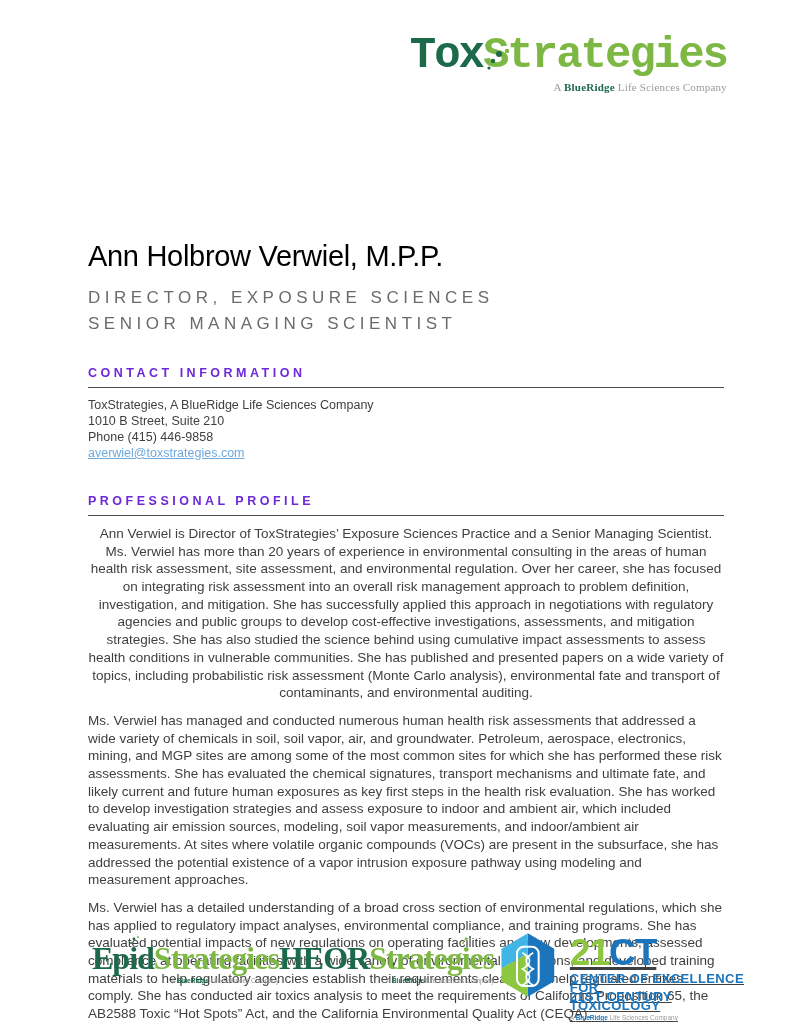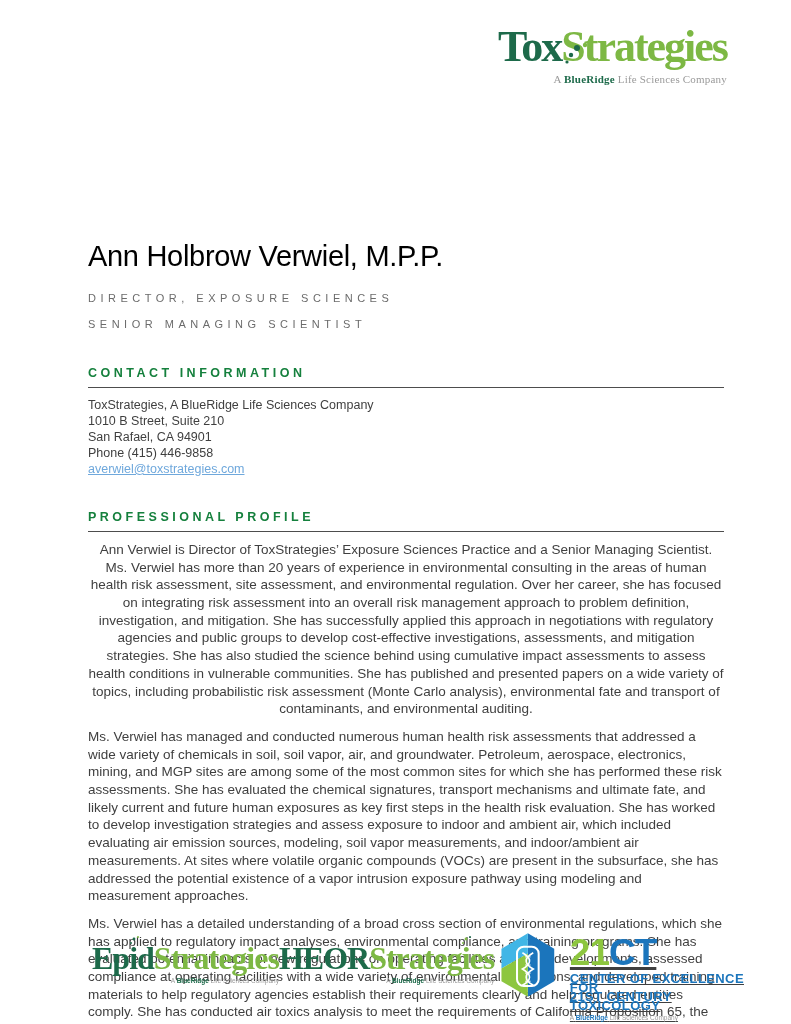--- a/index.html
+++ b/index.html
@@ -5,43 +5,43 @@
   html,body{margin:0;padding:0;background:#e8e8e8;}
   .page{
     position:relative;width:791px;height:1024px;margin:0 auto;background:#ffffff;
     font-family:"Liberation Sans", sans-serif;color:#3f3f3f;overflow:hidden;
   }
 
   
   .brand-logo{position:absolute;top:24px;right:64px;text-align:right;}
   .wordmark{
     position:relative;display:inline-block;
-    font-family:Liberation Serif, serif;font-weight:700;
-    font-size:44px;letter-spacing:-2px;line-height:1.05;white-space:nowrap;
+    font-family:Liberation Mono, monospace;font-weight:700;
+    font-size:44px;letter-spacing:-2px;line-height:1.05;white-space:nowrap;margin-top:8px;
   }
   .wordmark .wm-primary{color:#1d6a4a;}
   .wordmark .wm-secondary{color:#7db844;}
   .x-wrap{position:relative;display:inline-block;}
   .x-wrap .bubbles{position:absolute;top:-20px;left:2px;}
   .brand-tagline{font-size:11px;color:#9a9a9a;margin-top:3px;letter-spacing:.2px;font-family:Liberation Serif, serif;}
   .brand-tagline .tg-brand{color:#1d6a4a;font-weight:700;}
 
   
   .content{position:absolute;left:88px;top:0;width:636px;}
   .person-name{
     margin-top:241px;font-size:29px;font-weight:400;color:#000000;
     letter-spacing:-.3px;line-height:1.1;
   }
   .person-title{
-    font-size:11px;color:#6b6b6b;letter-spacing:4.5px;line-height:26px;font-weight:400;
+    font-size:17px;color:#6b6b6b;letter-spacing:4.5px;line-height:26px;font-weight:400;
   }
   .person-titles{margin-top:12px;}
 
   .section-heading{
-    font-size:12.5px;font-weight:700;color:#15803d;letter-spacing:3.5px;
+    font-size:12.5px;font-weight:700;color:#6d28d9;letter-spacing:3.5px;
     padding-bottom:7px;border-bottom:1.7px solid #4d4d4d;
   }
   .contact-section{margin-top:29px;}
   .contact-lines{margin-top:9px;font-size:12.5px;line-height:16px;color:#3f3f3f;}
   .email-link{color:#6fa8dc;text-decoration:underline;}
 
   .profile-section{margin-top:33px;}
   .profile-section p{
     margin:10px 0 0 0;font-size:13.5px;line-height:17.7px;color:#3f3f3f;
   }
@@ -102,21 +102,20 @@
     <div class="person-titles">
       <div class="person-title">DIRECTOR, EXPOSURE SCIENCES</div>
       <div class="person-title">SENIOR MANAGING SCIENTIST</div>
     </div>
 
     <div class="contact-section">
       <div class="section-heading">CONTACT INFORMATION</div>
       <div class="contact-lines">
         <div>ToxStrategies, A BlueRidge Life Sciences Company</div>
         <div>1010 B Street, Suite 210</div>
-        <div>San Rafael, CA 94901</div>
         <div>Phone (415) 446-9858</div>
         <div><a href="#" class="email-link">averwiel@toxstrategies.com</a></div>
       </div>
     </div>
 
     <div class="profile-section">
       <div class="section-heading">PROFESSIONAL PROFILE</div>
       <p>Ann Verwiel is Director of ToxStrategies’ Exposure Sciences Practice and a Senior Managing Scientist. Ms. Verwiel has more than 20 years of experience in environmental consulting in the areas of human health risk assessment, site assessment, and environmental regulation. Over her career, she has focused on integrating risk assessment into an overall risk management approach to problem definition, investigation, and mitigation. She has successfully applied this approach in negotiations with regulatory agencies and public groups to develop cost-effective investigations, assessments, and mitigation strategies. She has also studied the science behind using cumulative impact assessments to assess health conditions in vulnerable communities. She has published and presented papers on a wide variety of topics, including probabilistic risk assessment (Monte Carlo analysis), environmental fate and transport of contaminants, and environmental auditing.</p>
       <p>Ms. Verwiel has managed and conducted numerous human health risk assessments that addressed a wide variety of chemicals in soil, soil vapor, air, and groundwater. Petroleum, aerospace, electronics, mining, and MGP sites are among some of the most common sites for which she has performed these risk assessments. She has evaluated the chemical signatures, transport mechanisms and ultimate fate, and likely current and future human exposures as key first steps in the health risk evaluation. She has worked to develop investigation strategies and assess exposure to indoor and ambient air, which included evaluating air emission sources, modeling, soil vapor measurements, and indoor/ambient air measurements. At sites where volatile organic compounds (VOCs) are present in the subsurface, she has addressed the potential existence of a vapor intrusion exposure pathway using modeling and measurement approaches.</p>
       <p>Ms. Verwiel has a detailed understanding of a broad cross section of environmental regulations, which she has applied to regulatory impact analyses, environmental compliance, and training programs. She has evaluated potential impacts of new regulations on operating facilities and new developments, assessed compliance at operating facilities with a wide variety of environmental regulations, and developed training materials to help regulatory agencies establish their requirements clearly and help regulated entities comply. She has conducted air toxics analysis to meet the requirements of California Proposition 65, the AB2588 Toxic “Hot Spots” Act, and the California Environmental Quality Act (CEQA).</p>

